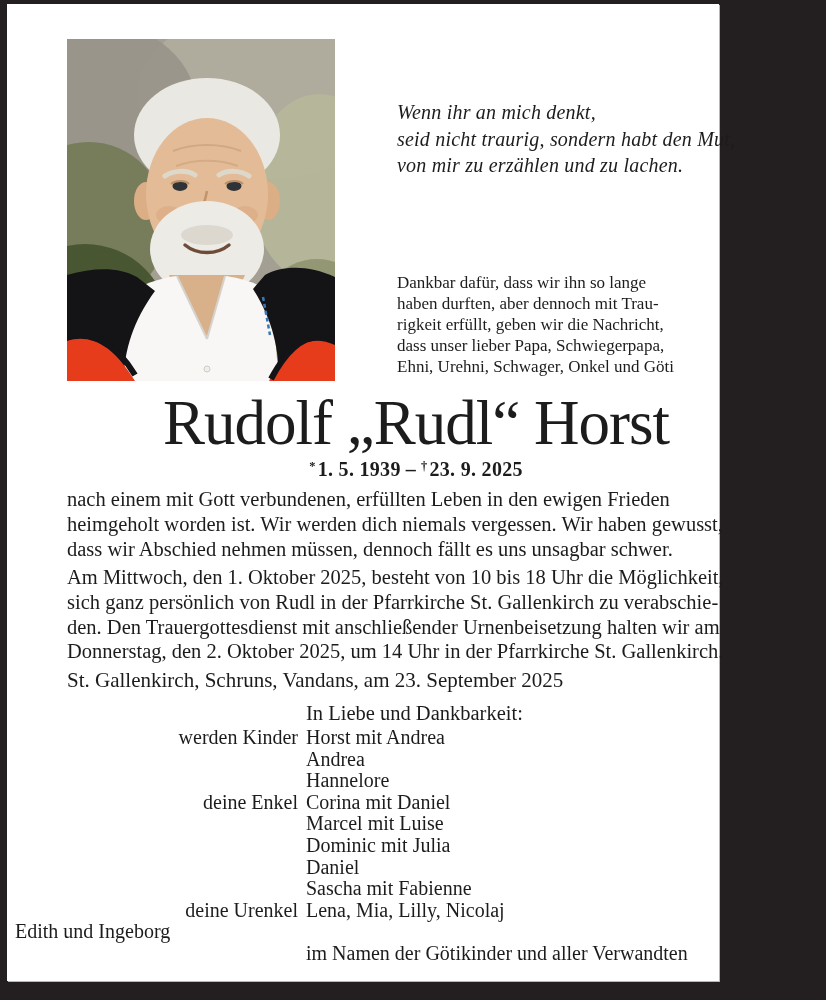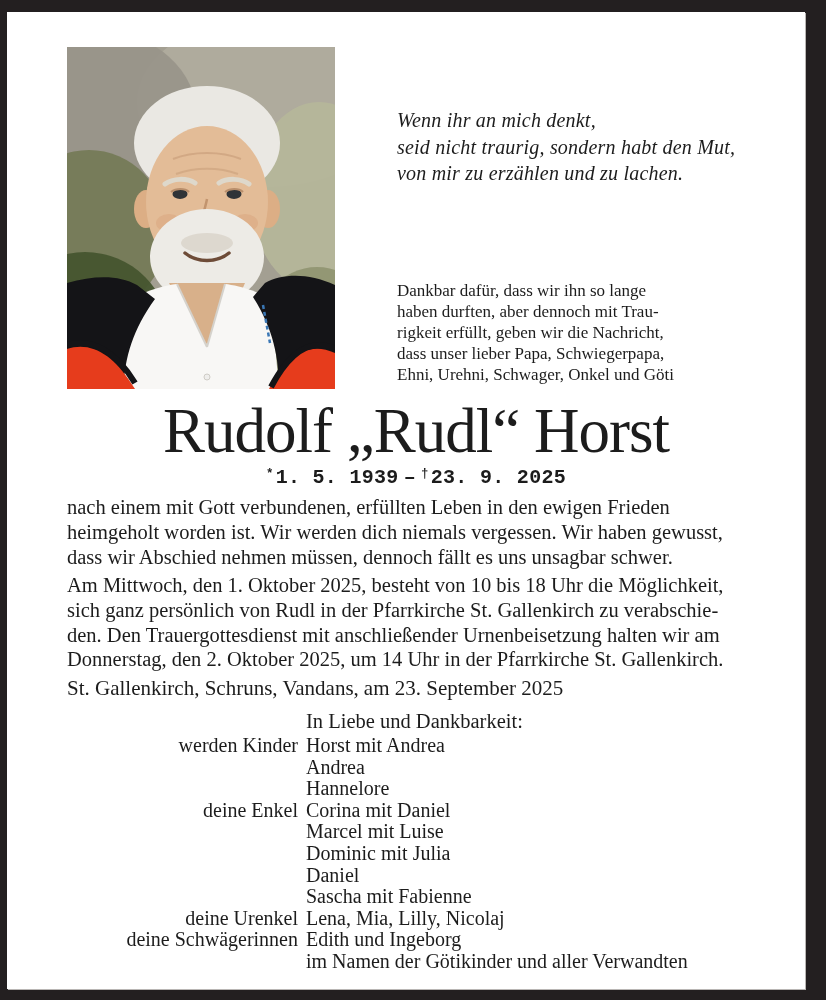--- a/index.html
+++ b/index.html
@@ -5,22 +5,22 @@
   html, body { margin: 0; padding: 0; }
   body {
     width: 826px; height: 1000px;
     position: relative;
     background: #231f20;
     overflow: hidden;
     font-family: "Liberation Serif", serif;
     color: #1c1c1c;
   }
   .sheet {
-    position: absolute; left: 7px; top: 12px;
-    width: 798px; height: 977px;
+    position: absolute; left: 7px; top: 4px;
+    width: 712px; height: 977px;
     background: #ffffff;
     box-shadow: 1px 1px 0 #b9b6b4;
   }
 
   .photo {
     position: absolute; left: 60px; top: 35px;
     width: 268px; height: 342px; overflow: hidden;
   }
   .photo svg { display: block; width: 268px; height: 342px; }
 
@@ -36,21 +36,21 @@
   }
   .headline {
     position: absolute; left: 60px; top: 386px; width: 698px;
     text-align: center;
     font-size: 63px; line-height: 66px; letter-spacing: -1px;
     font-weight: 400; white-space: nowrap;
   }
   .dates {
     position: absolute; left: 60px; top: 450px; width: 698px;
     text-align: center; font-weight: bold;
-    font-size: 20px; line-height: 24px; letter-spacing: 0.3px; font-family: Liberation Mono, monospace;
+    font-size: 20px; line-height: 24px; letter-spacing: 0.3px;
   }
   .dates .sym { font-size: 62%; vertical-align: 6px; margin-right: 2px; }
   .dates .sep { margin: 0 5px; }
 
   .bodytext {
     position: absolute; left: 60px;
     font-size: 20.5px; line-height: 24.8px;
     white-space: pre;
   }
   .para1 { top: 483px; }
@@ -198,20 +198,19 @@
         </div>
         <div class="fam-row">
           <span class="fam-label"></span>
           <span class="fam-value"><span class="strong">Sascha</span><span> mit </span><span class="strong">Fabienne</span></span>
         </div>
         <div class="fam-row">
           <span class="fam-label">deine Urenkel</span>
           <span class="fam-value"><span class="strong">Lena, Mia, Lilly, Nicolaj</span></span>
         </div>
         <div class="fam-row">
-          <span class="fam-label">deine Schwägerinnen</span>
           <span class="fam-value"><span class="strong">Edith</span><span> und </span><span class="strong">Ingeborg</span></span>
         </div>
       </div>
     <div class="fam-closing">im Namen der Götikinder und aller Verwandten</div>
   </div>
 
 </div>
 
 </body></html>

